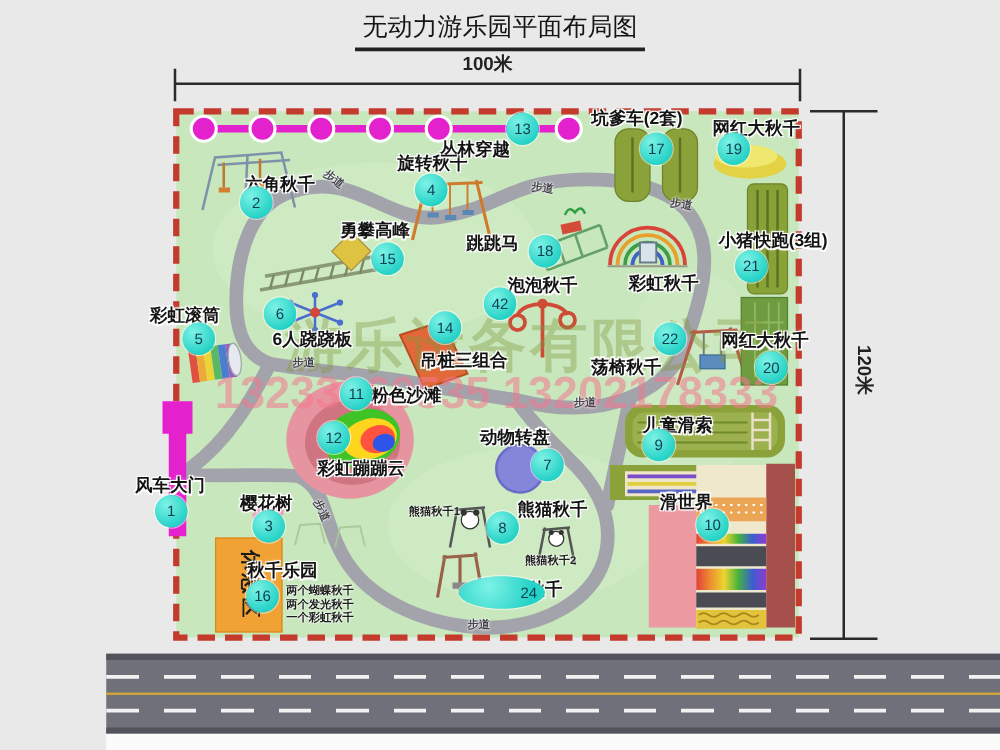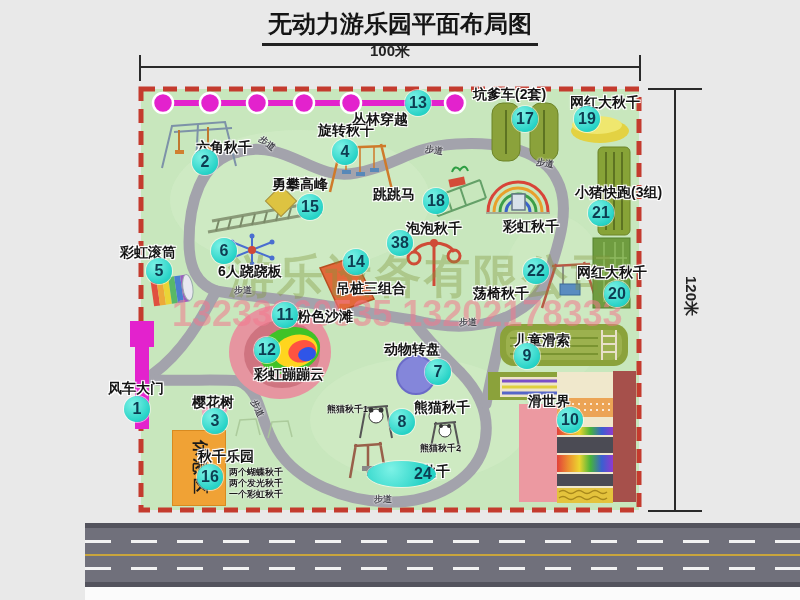--- a/index.html
+++ b/index.html
@@ -1,33 +1,33 @@
 <!DOCTYPE html>
 <html><head>
 <meta charset="utf-8">
 <style>
   html,body{margin:0;padding:0;}
   body{width:800px;height:600px;position:relative;background:#e9e9e9;
        font-family:"Liberation Sans", sans-serif;overflow:hidden;}
   .stage{position:absolute;left:0;top:0;width:800px;height:600px;}
   svg.art{position:absolute;left:0;top:0;z-index:10;}
   .page-title{position:absolute;left:50%;top:8px;transform:translateX(-50%);
-       font-size:24px;font-weight:bold;color:#151515;border-bottom:3px solid #222;
+       font-size:20px;font-weight:normal;color:#151515;border-bottom:3px solid #222;
        padding:0 6px 3px 6px;white-space:nowrap;z-index:5;}
   .dim-label-h{position:absolute;left:140px;width:500px;top:42px;text-align:center;
        font-size:15px;font-weight:bold;color:#222;z-index:5;}
   .dim-line{position:absolute;background:#2a2a2a;z-index:5;}
   .dim-label-v{position:absolute;left:700px;top:276px;font-size:15px;font-weight:bold;color:#222;
        transform:rotate(90deg);transform-origin:0 0;white-space:nowrap;z-index:5;}
   .lbl{position:absolute;font-weight:bold;font-size:14px;color:#141414;white-space:nowrap;
        text-shadow:-1px -1px 0 #fff,1px -1px 0 #fff,-1px 1px 0 #fff,1px 1px 0 #fff,0 0 3px #fff;
        line-height:1.05;z-index:30;}
   .marker{position:absolute;width:26px;height:26px;border-radius:50%;
        background:radial-gradient(circle at 35% 30%,#7df2e6,#25d2c6 72%);
-       color:#0d3d52;font-weight:bold;font-size:16px;display:flex;align-items:center;
+       color:#0d3d52;font-weight:normal;font-size:12px;display:flex;align-items:center;
        justify-content:center;z-index:31;box-shadow:0 0 0 1px rgba(255,255,255,.55);}
   .trail{position:absolute;font-size:9px;font-weight:bold;color:#45454d;
        text-shadow:0 0 2px #fff,0 0 2px #fff;z-index:29;white-space:nowrap;}
   .notes{position:absolute;left:229px;top:467px;font-size:9px;font-weight:bold;color:#1c1c1c;
        line-height:1.2;z-index:30;text-shadow:0 0 2px #fff,0 0 2px #fff;white-space:nowrap;}
   .sub-lbl{position:absolute;font-size:9px;font-weight:bold;color:#1c1c1c;white-space:nowrap;
        text-shadow:0 0 2px #fff,0 0 2px #fff;z-index:30;}
   .wm-co{position:absolute;left:228px;top:246px;font-size:46px;font-weight:bold;
        color:rgba(128,150,58,.38);letter-spacing:3px;z-index:20;white-space:nowrap;}
   .wm-ph{position:absolute;left:172px;top:293px;font-size:36px;font-weight:bold;
@@ -325,21 +325,21 @@
       <div class="marker" style="left: 423px; top: 188px;">18</div>
       <div class="lbl" style="left: 570px; top: 95px;">网红大秋千</div>
       <div class="marker" style="left: 574px; top: 106px;">19</div>
       <div class="lbl" style="left: 577px; top: 265px;">网红大秋千</div>
       <div class="marker" style="left: 604px; top: 281px;">20</div>
       <div class="lbl" style="left: 575px; top: 185px;">小猪快跑(3组)</div>
       <div class="marker" style="left: 588px; top: 200px;">21</div>
       <div class="lbl" style="left: 473px; top: 286px;">荡椅秋千</div>
       <div class="marker" style="left: 523px; top: 258px;">22</div>
       <div class="lbl" style="left: 406px; top: 221px;">泡泡秋千</div>
-      <div class="marker" style="left: 387px; top: 230px;">38</div>
+      <div class="marker" style="left: 387px; top: 230px;">42</div>
       <div class="lbl" style="left: 394px; top: 464px;">超级秋千</div>
       <div class="marker" style="left: 367px; top: 461px; padding-left: 43px;">24</div>
       <div class="lbl" style="left: 503px; top: 219px;">彩虹秋千</div>
       <div class="trail" style="left: 258px; top: 137px; transform: rotate(38deg);">步道</div>
       <div class="trail" style="left: 425px; top: 144px; transform: rotate(8deg);">步道</div>
       <div class="trail" style="left: 536px; top: 157px; transform: rotate(10deg);">步道</div>
       <div class="trail" style="left: 234px; top: 284px; transform: rotate(0deg);">步道</div>
       <div class="trail" style="left: 459px; top: 316px; transform: rotate(0deg);">步道</div>
       <div class="trail" style="left: 248px; top: 402px; transform: rotate(65deg);">步道</div>
       <div class="trail" style="left: 374px; top: 493px; transform: rotate(0deg);">步道</div>

